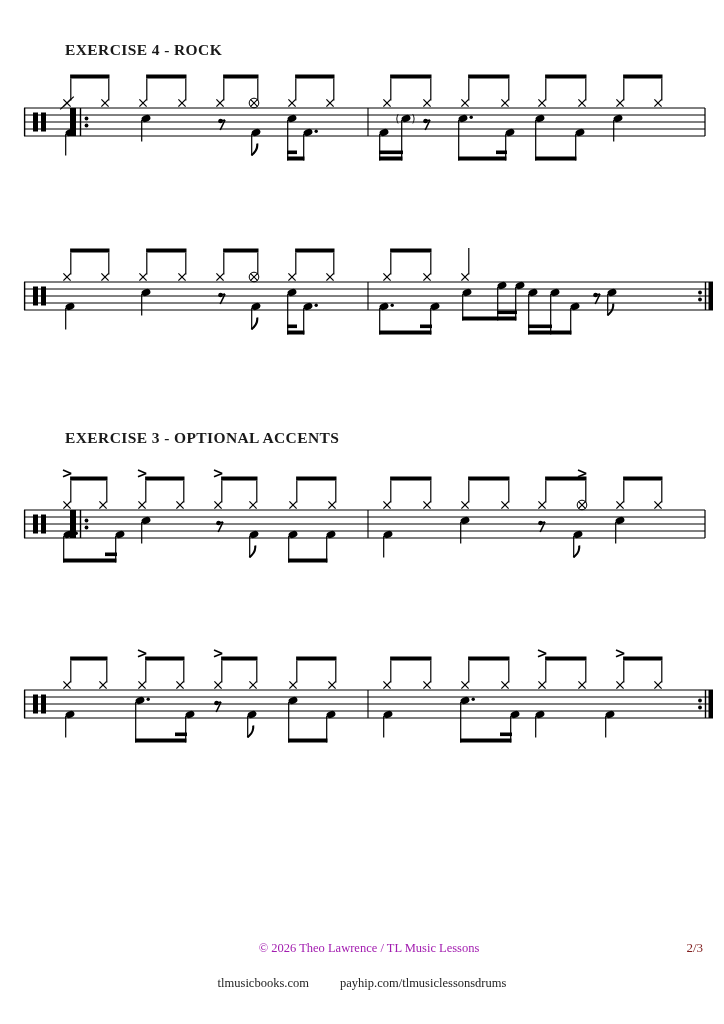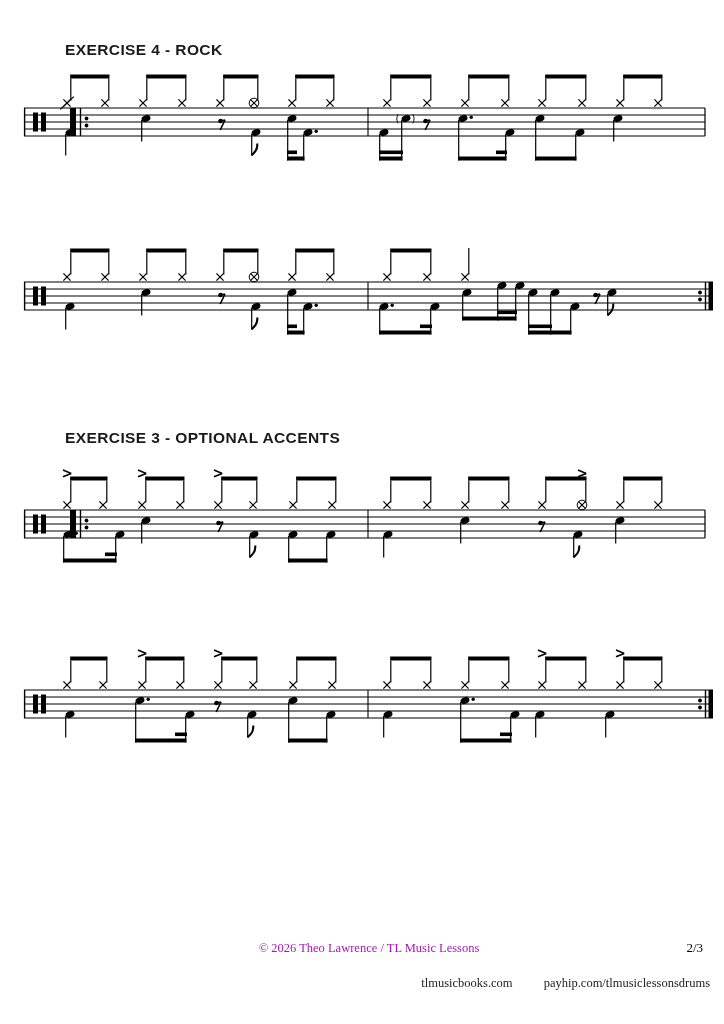--- a/index.html
+++ b/index.html
@@ -2,34 +2,34 @@
 <html><head>
 <meta charset="utf-8">
 <style>
   html,body{margin:0;padding:0;background:#e8e8e8;}
   #page{
     position:relative;width:724px;height:1024px;background:#ffffff;
     font-family:"Liberation Sans",sans-serif;overflow:hidden;margin:0 auto;
   }
   .ex-title{
     position:absolute;left:65px;
-    font-family:Liberation Sans, sans-serif;
+    font-family:Liberation Serif, serif;
     font-weight:700;font-size:15.5px;letter-spacing:.4px;color:#1a1a1a;
   }
   #score{position:absolute;left:0;top:0;}
   .footer-copy{
     position:absolute;left:7px;top:941px;width:100%;text-align:center;
     font-family:"Liberation Serif",serif;font-size:12.5px;color:#a21caf;
   }
   .page-num{
     position:absolute;top:940px;right:21px;
-    font-family:"Liberation Serif",serif;font-size:13px;color:#000000;
+    font-family:"Liberation Serif",serif;font-size:13px;color:#7f1d1d;
   }
   .footer-links{
-    position:absolute;left:0;top:976px;width:100%;text-align:right;
+    position:absolute;left:0;top:976px;width:100%;text-align:center;
     font-family:"Liberation Serif",serif;font-size:12.5px;color:#222;
   }
   .footer-links a{color:#222;text-decoration:none;margin:0 14px;}
 </style>
 </head>
 <body>
 
 <div id="page">
   <div class="ex-title" style="top:41px">EXERCISE 4 - ROCK</div>
   <div class="ex-title" style="top:429px">EXERCISE 3 - OPTIONAL ACCENTS</div>

